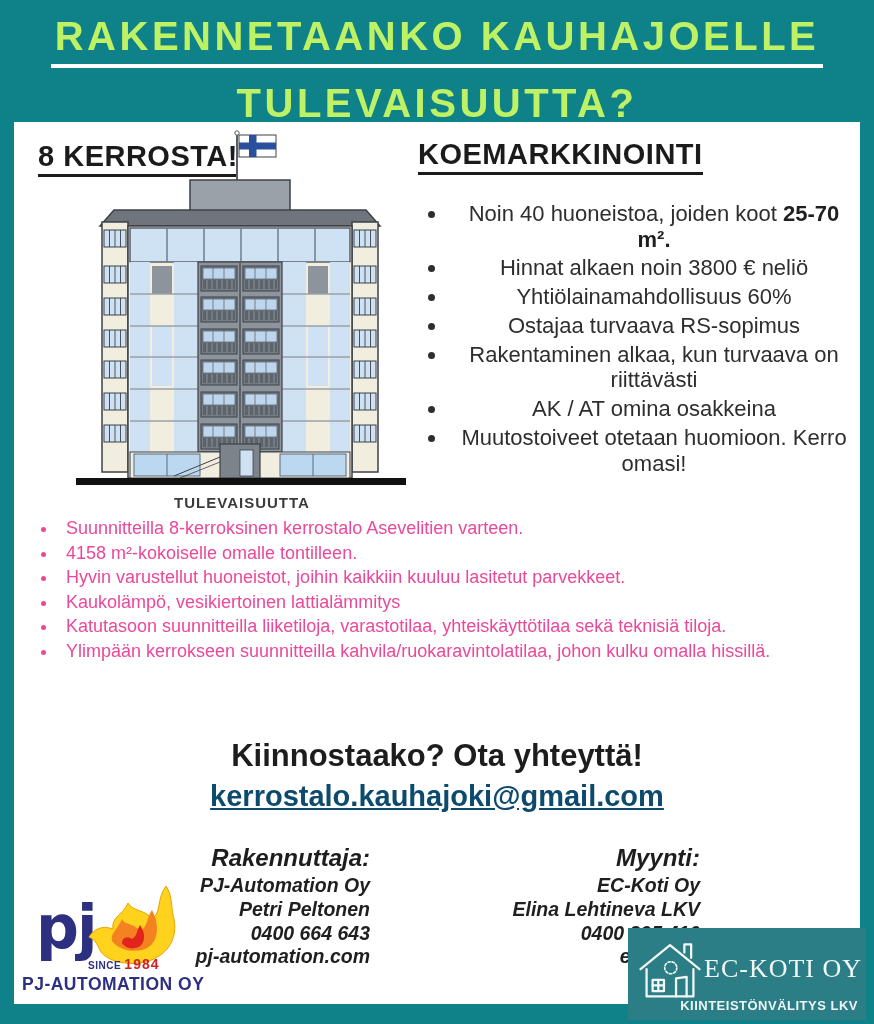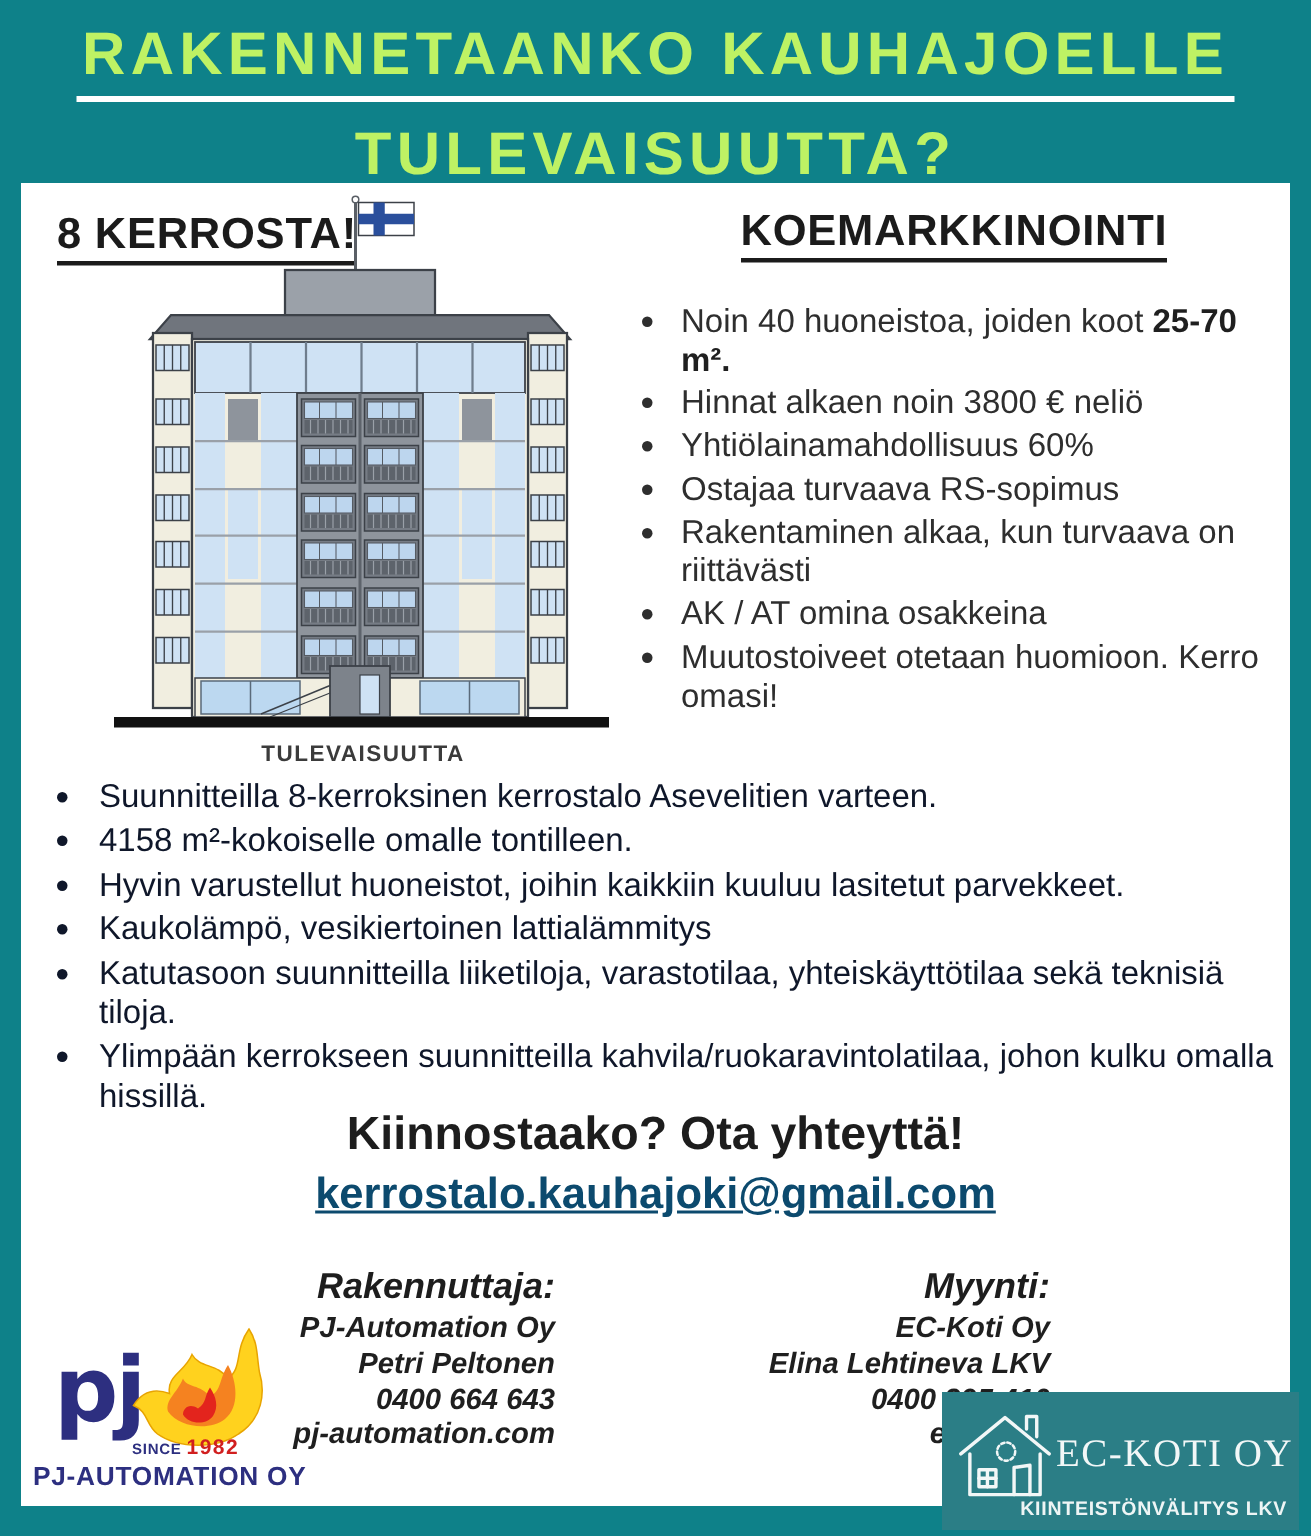--- a/index.html
+++ b/index.html
@@ -25,32 +25,32 @@
     font-size:29px; font-weight:bold; color:#1b1b1b;
     border-bottom:3px solid #1b1b1b; padding-bottom:2px; letter-spacing:0.5px;
   }
   .building-box { position:absolute; left:56px; top:4px; width:344px; height:366px; }
   .havainnekuva {
     position:absolute; left:56px; top:372px; width:344px; text-align:center;
     font-size:15px; font-weight:bold; color:#3b3b3b; letter-spacing:1px;
   }
   
   .koe { position:absolute; left:404px; top:16px; width:436px; }
-  .koe-heading { text-align:center; }
+  .koe-heading { text-align:left; }
   .koe-heading span {
     font-size:29px; font-weight:bold; color:#1b1b1b;
     border-bottom:3px solid #1b1b1b; padding-bottom:2px; letter-spacing:0.5px;
   }
-  .koe ul { margin:30px 0 0 30px; }
+  .koe ul { margin:30px 0 0 30px;text-align:center; }
   .koe li { font-size:22px; color:#2e2e2e; line-height:1.17; margin-bottom:3px; padding-left:6px; }
   .bold { font-weight:bold; color:#1f1f1f; }
   
   .features { position:absolute; left:16px; top:396px; width:822px; }
   .features ul { margin-left:28px; }
-  .features li { font-size:22px; color:#0f172a; line-height:1.2; margin-bottom:3px; padding-left:8px; }
+  .features li { font-size:18px; color:#ec4899; line-height:1.2; margin-bottom:3px; padding-left:8px; }
   
   .cta { position:absolute; left:0; top:616px; width:100%; text-align:center; }
   .cta-heading { font-size:31px; font-weight:bold; color:#1d1d1d; }
   .cta-email { display:inline-block; margin-top:6px; font-size:29px; font-weight:bold;
     color:#0c4a6e; text-decoration:underline; }
   
   .contacts { position:absolute; left:0; top:722px; width:100%;
     display:flex; justify-content:center; gap:90px; transform:translateX(-22px); }
   .contact-col { text-align:right; min-width:240px;font-style:italic; }
   .contact-title { font-size:24px; font-weight:bold; color:#1d1d1d; margin-bottom:2px; }
@@ -257,21 +257,21 @@
 
     <div class="pj-logo">
       <div class="pj-mark">pj</div>
       <svg class="pj-flame" width="100" height="86" viewBox="0 0 100 86">
         <path d="M82,4 C72,18 78,30 68,37 C61,27 49,30 44,21 C39,33 27,35 29,47 C18,43 10,47 5,55 C15,59 13,68 21,74 C35,84 61,84 75,74 C91,64 93,46 89,33 C87,21 88,13 82,4 Z" fill="#ffd21e" stroke="#e8a400" stroke-width="1"></path>
         <path d="M68,28 C62,37 64,45 56,49 C50,41 40,43 38,37 C34,47 26,51 28,59 C36,70 56,72 66,64 C76,56 74,39 68,28 Z" fill="#f58220"></path>
         <path d="M56,43 C52,49 54,53 48,57 C42,53 38,57 38,61 C42,68 54,68 58,62 C62,56 60,49 56,43 Z" fill="#e3241d"></path>
       </svg>
       <div class="pj-since">
         <span>SINCE</span>
-        <span class="pj-year">1982</span>
+        <span class="pj-year">1984</span>
       </div>
       <div class="pj-name">PJ-AUTOMATION OY</div>
     </div>
 
   </div>
 
   <div class="ec-box">
     <svg class="ec-house" width="68" height="64" viewBox="0 0 90 82">
       <g fill="none" stroke="#f2f7f7" stroke-width="3" stroke-linecap="round" stroke-linejoin="round">
         <path d="M6,40 L45,8 L84,40"></path>

